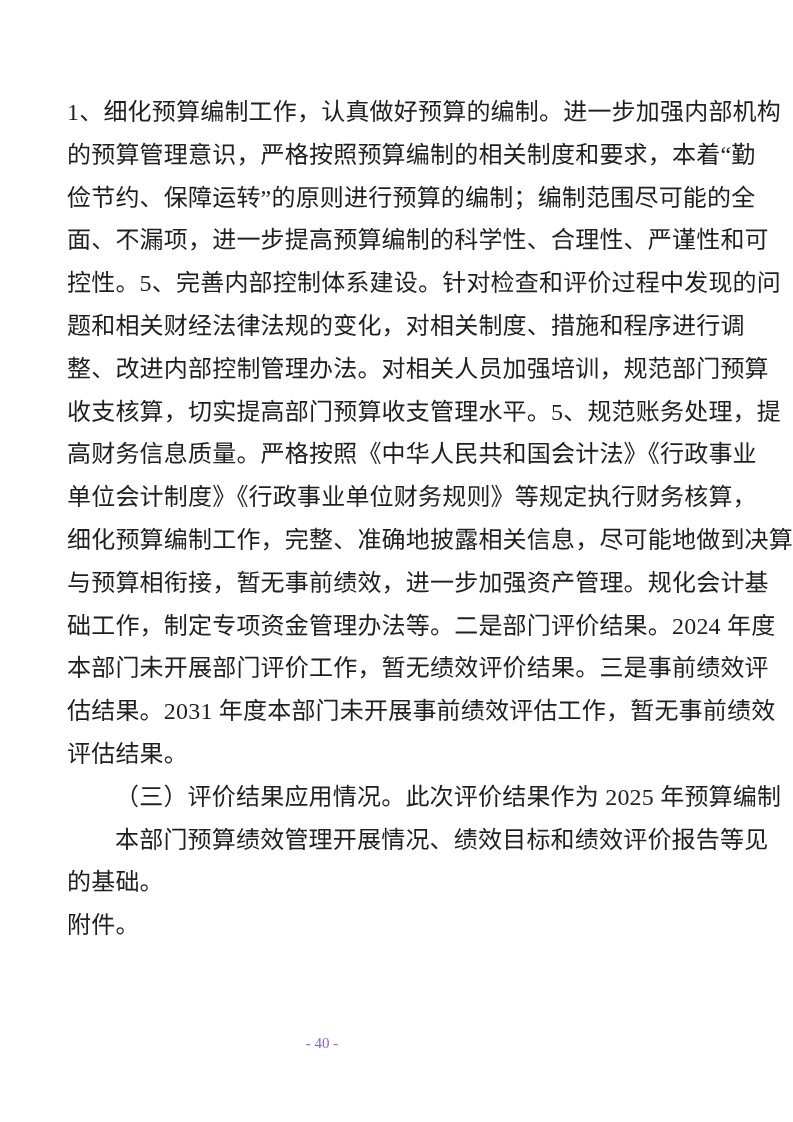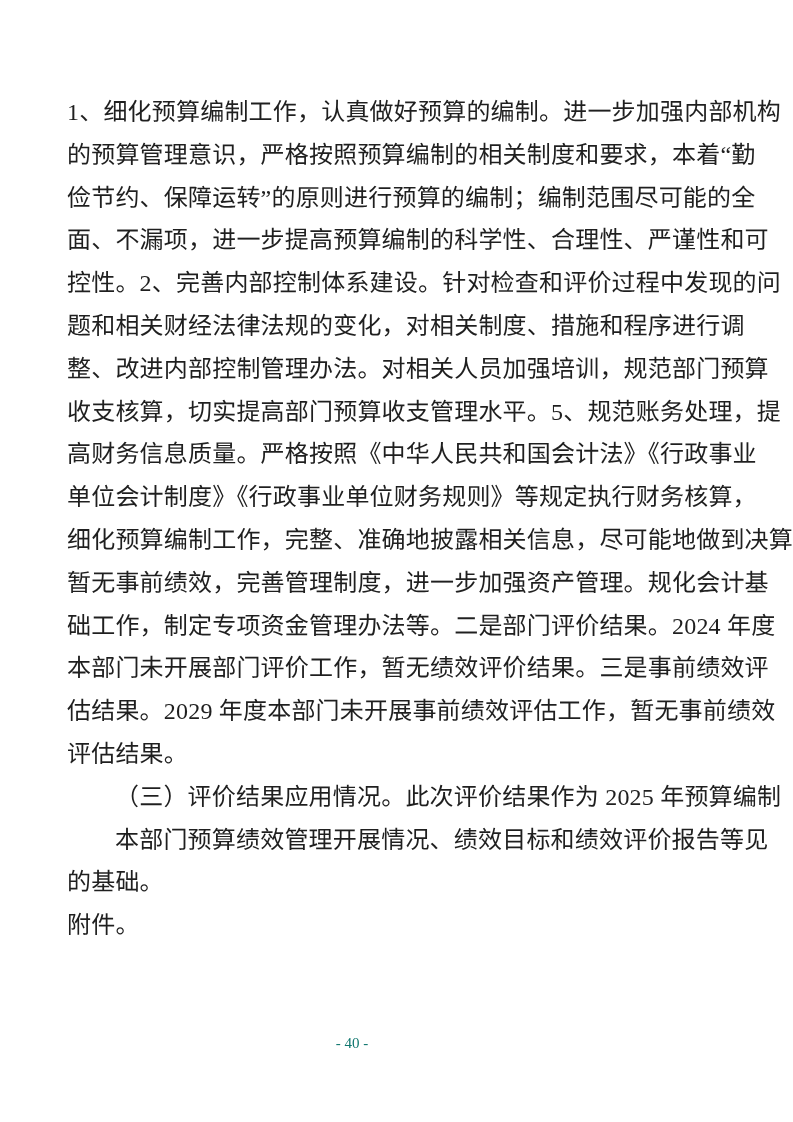--- a/index.html
+++ b/index.html
@@ -41,45 +41,44 @@
     font-weight: 400;
   }
   .footer {
     position: absolute;
     left: 0;
     top: 1032px;
     width: 644px;
     text-align: center;
     font-size: 15px;
     line-height: 22px;
-    color: #0f766e;
+    color: #8b5cf6;
     font-family: "Liberation Serif", serif;
-    margin-left: 30px;
   }
 </style>
 </head>
 <body>
 
 <div class="page">
   <div class="content">
     <div class="line">1、细化预算编制工作，认真做好预算的编制。进一步加强内部机构</div>
     <div class="line">的预算管理意识，严格按照预算编制的相关制度和要求，本着“勤</div>
     <div class="line">俭节约、保障运转”的原则进行预算的编制；编制范围尽可能的全</div>
     <div class="line">面、不漏项，进一步提高预算编制的科学性、合理性、严谨性和可</div>
-    <div class="line">控性。2、完善内部控制体系建设。针对检查和评价过程中发现的问</div>
+    <div class="line">控性。5、完善内部控制体系建设。针对检查和评价过程中发现的问</div>
     <div class="line">题和相关财经法律法规的变化，对相关制度、措施和程序进行调</div>
     <div class="line">整、改进内部控制管理办法。对相关人员加强培训，规范部门预算</div>
     <div class="line">收支核算，切实提高部门预算收支管理水平。5、规范账务处理，提</div>
     <div class="line">高财务信息质量。严格按照《中华人民共和国会计法》《行政事业</div>
     <div class="line">单位会计制度》《行政事业单位财务规则》等规定执行财务核算，</div>
     <div class="line">细化预算编制工作，完整、准确地披露相关信息，尽可能地做到决算</div>
-    <div class="line">暂无事前绩效，完善管理制度，进一步加强资产管理。规化会计基</div>
+    <div class="line">与预算相衔接，暂无事前绩效，进一步加强资产管理。规化会计基</div>
     <div class="line">础工作，制定专项资金管理办法等。二是部门评价结果。2024 年度</div>
     <div class="line">本部门未开展部门评价工作，暂无绩效评价结果。三是事前绩效评</div>
-    <div class="line">估结果。2029 年度本部门未开展事前绩效评估工作，暂无事前绩效</div>
+    <div class="line">估结果。2031 年度本部门未开展事前绩效评估工作，暂无事前绩效</div>
     <div class="line end">评估结果。</div>
     <div class="line indent">
       <span class="bold">（三）评价结果应用情况。</span><span>此次评价结果作为 2025 年预算编制</span>
     </div>
     <div class="line indent">本部门预算绩效管理开展情况、绩效目标和绩效评价报告等见</div>
     <div class="line end">的基础。</div>
     <div class="line end">附件。</div>
   </div>
 
   <div class="footer">- 40 -</div>

